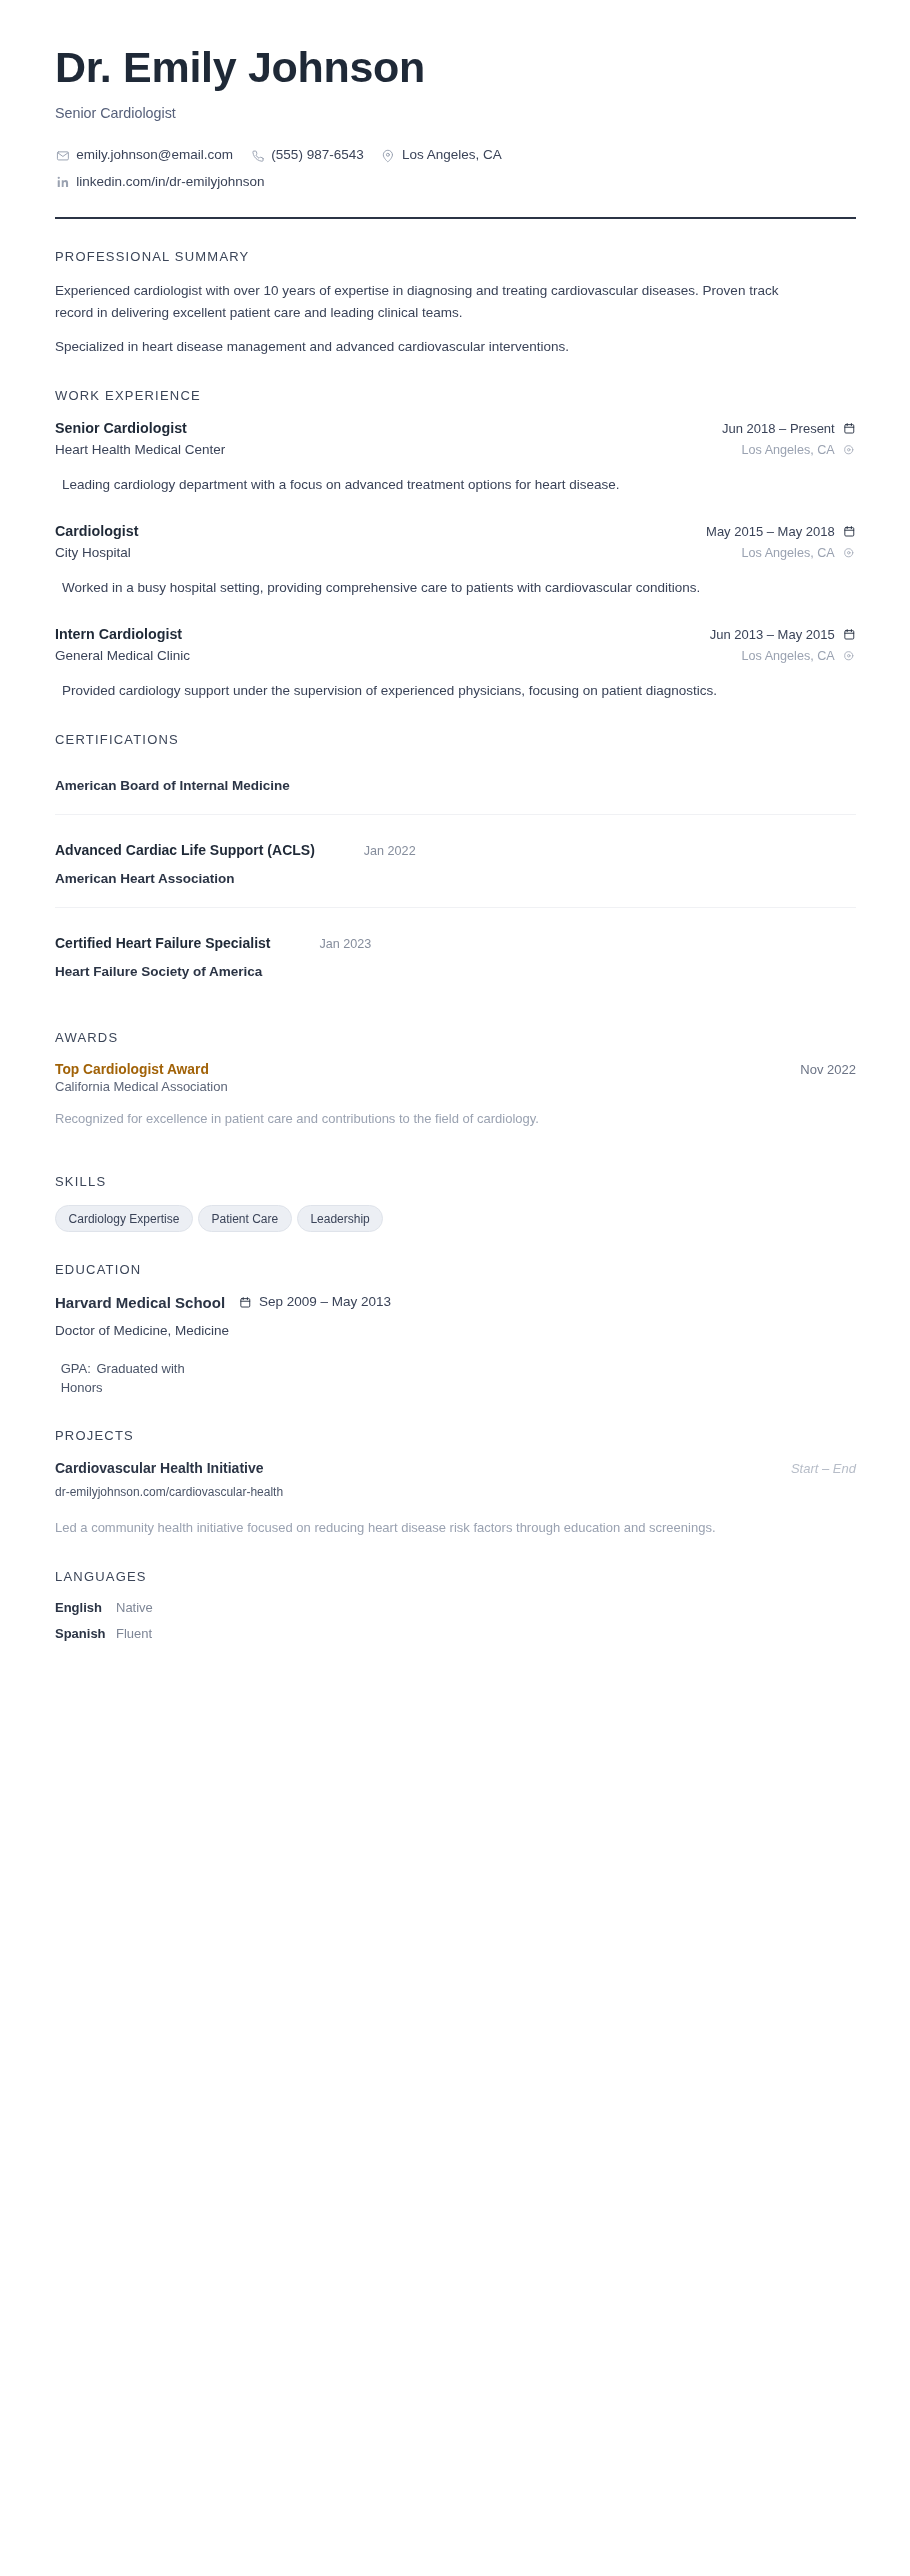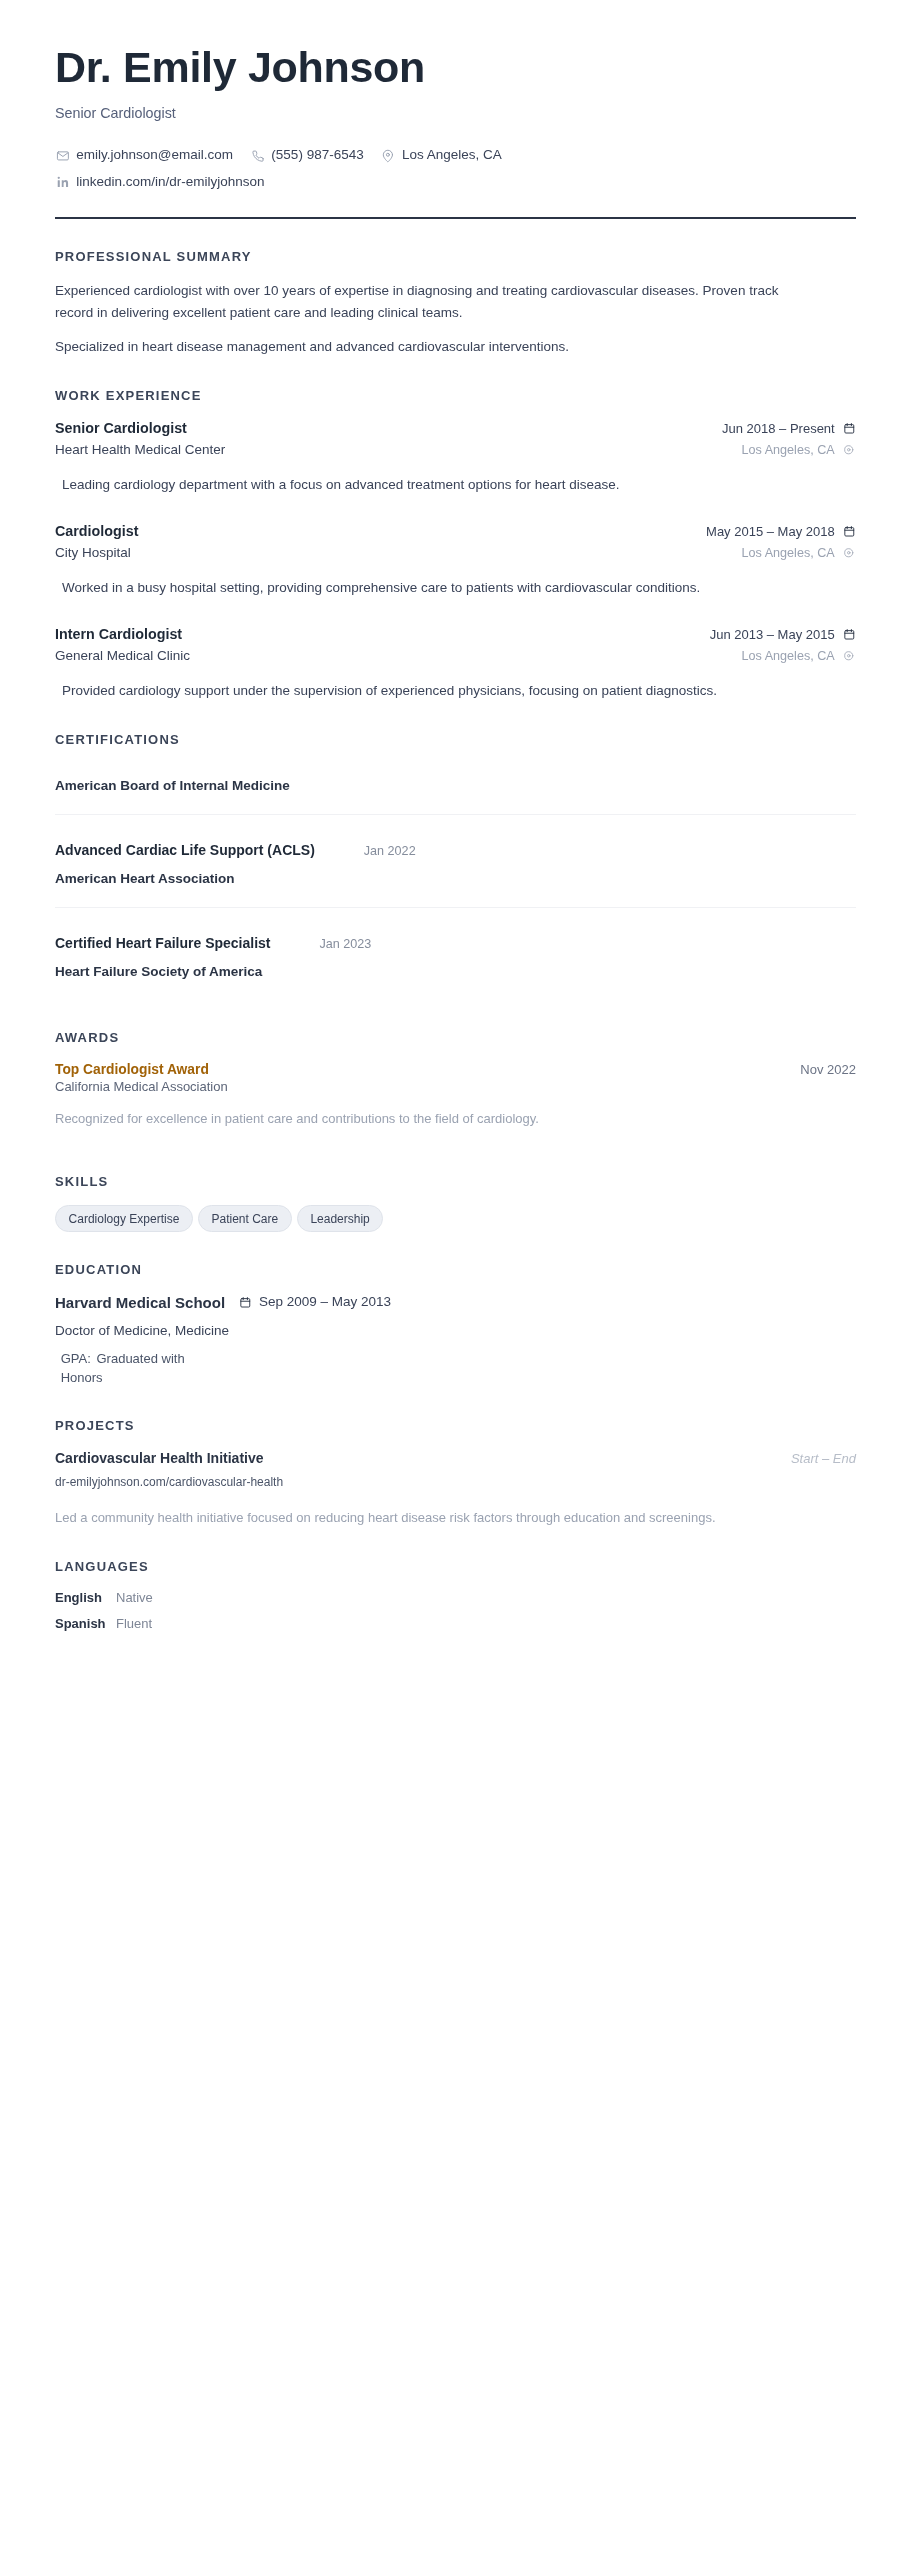--- a/index.html
+++ b/index.html
@@ -69,21 +69,21 @@
     height: 0;
     border: 0;
     border-top: 2.3px solid #2b3445;
     margin: 26px 0 0 0;
   }
 
   
   .section { margin-top: 30px; }
   .section-title {
     font-size: 13px;
-    font-weight: 700;
+    font-weight: 400;
     letter-spacing: 1.2px;
     color: #3b4558;
     text-transform: uppercase;
     margin: 0 0 16px 0;
   }
 
   
   .summary-p {
     font-size: 13.5px;
     line-height: 1.62;
@@ -253,21 +253,21 @@
     width: 13.8px; height: 13.8px;
     color: #2b3445;
   }
   .edu-degree {
     font-size: 13.5px;
     color: #3a4358;
     margin-top: 9.2px;
     line-height: 1.3;
   }
   .edu-gpa {
-    margin-top: 11px;
+    margin-top: 21px;
     margin-left: 5.7px;
     font-size: 13px;
     color: #4a5468;
     line-height: 1.45;
     max-width: 155px;
   }
   .edu-gpa .gpa-label { margin-right: 5.7px; }
 
   
   .proj-row {

